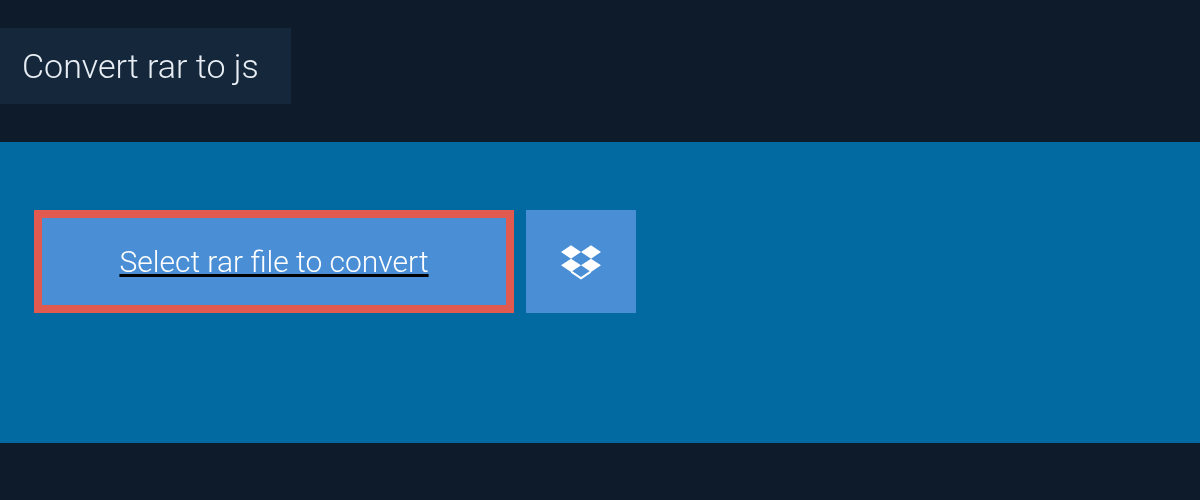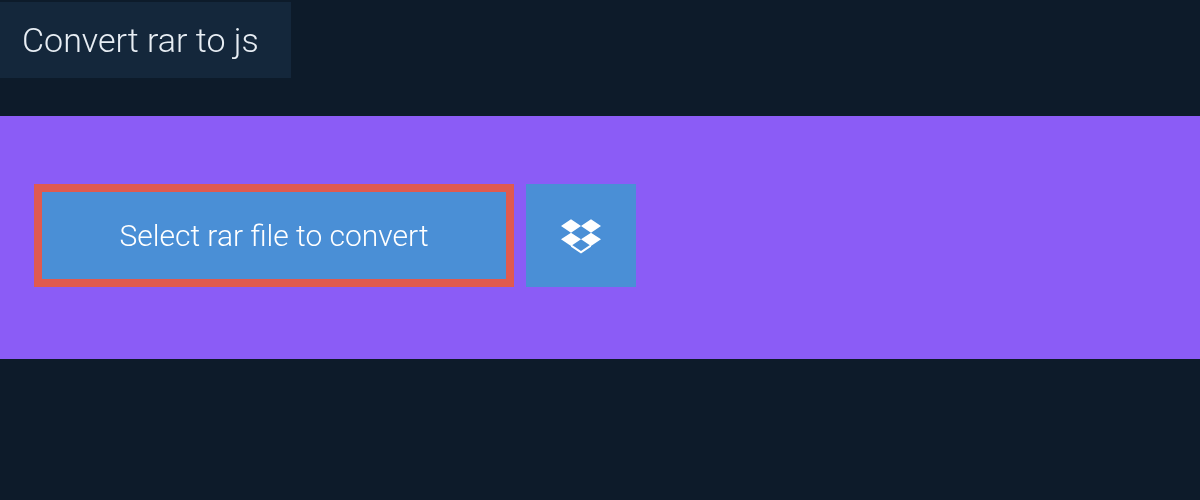--- a/index.html
+++ b/index.html
@@ -8,37 +8,38 @@
       box-sizing: border-box;
     }
     body {
       width: 1200px;
       height: 500px;
       background: #0d1b2a;
       font-family: -apple-system, BlinkMacSystemFont, "Segoe UI", Roboto, "Helvetica Neue", Arial, sans-serif;
       overflow: hidden;
     }
     .panel {
-      background: #8b5cf6;
+      background: #0369a1;
       width: 100%;
-      height: 243px;
+      height: 301px;
     }
     .tab {
       display: inline-block;
       background: #14273b;
       padding: 18px 32px 18px 22px;
       color: #e8eef4;
       font-size: 34px;
       font-weight: 300;
       position: relative;
       top: -60px;
       margin-bottom: -60px;
     }
     .content-wrap {
-      padding-top: 62px;
+      padding-top: 88px;
+      text-decoration: underline;
     }
     .button-row {
       display: flex;
       gap: 12px;
       padding: 68px 0 0 34px;
     }
     .select-button {
       background: #4a8fd6;
       border: 8px solid #e05a4f;
       color: #fff;

